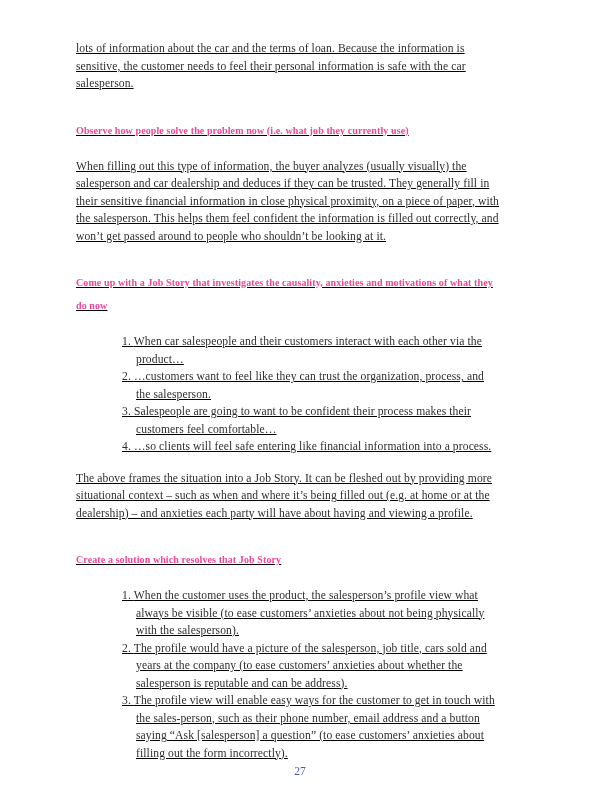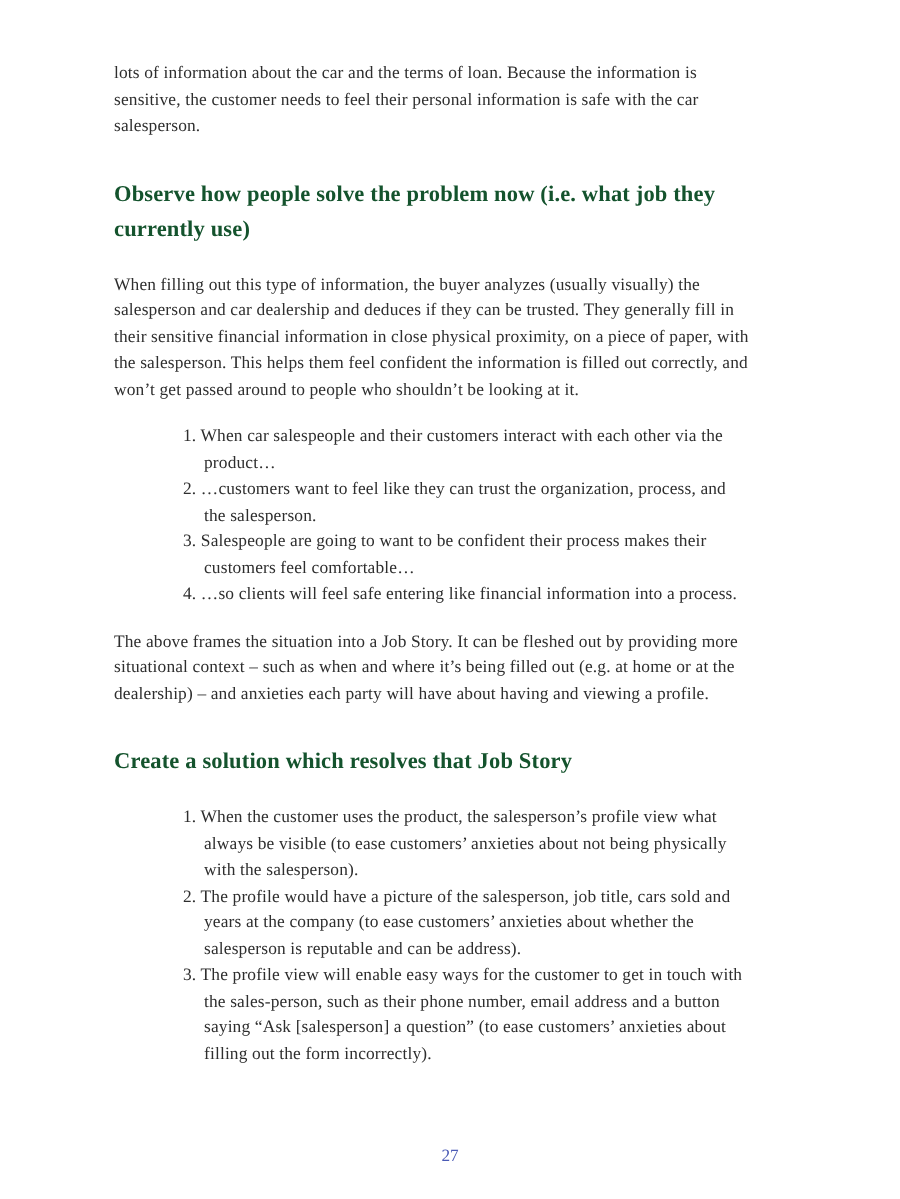--- a/index.html
+++ b/index.html
@@ -10,33 +10,34 @@
     height: 799px;
     position: relative;
     overflow: hidden;
   }
   .page {
     width: 600px;
     height: 799px;
     background: #ffffff;
     padding: 40px 100px 0 76px;
     position: relative;
+    text-decoration: underline;
   }
   p.body {
     font-size: 11.6px;
     line-height: 17.5px;
     color: #2e2e2e;
     margin-bottom: 14px;
     letter-spacing: 0.1px;
   }
   h2.heading {
-    font-size: 15px;
+    font-size: 10px;
     line-height: 23px;
     font-weight: 700;
-    color: #14532d;
+    color: #ec4899;
     margin: 26px 0 16px 0;
     letter-spacing: 0.1px;
   }
   ol.numbered {
     list-style: none;
     counter-reset: item;
     margin: 2px 0 14px 0;
     padding-left: 26px;
   }
   ol.numbered li {
@@ -66,20 +67,21 @@
 <body>
 
 <div class="page">
 
   <p class="body">lots of information about the car and the terms of loan. Because the information is sensitive, the customer needs to feel their personal information is safe with the car salesperson.</p>
 
   <h2 class="heading">Observe how people solve the problem now (i.e. what job they currently use)</h2>
 
   <p class="body">When filling out this type of information, the buyer analyzes (usually visually) the salesperson and car dealership and deduces if they can be trusted. They generally fill in their sensitive financial information in close physical proximity, on a piece of paper, with the salesperson. This helps them feel confident the information is filled out correctly, and won’t get passed around to people who shouldn’t be looking at it.</p>
 
+  <h2 class="heading">Come up with a Job Story that investigates the causality, anxieties and motivations of what they do now</h2>
 
   <ol class="numbered">
     <li>When car salespeople and their customers interact with each other via the product…</li>
     <li>…customers want to feel like they can trust the organization, process, and the salesperson.</li>
     <li>Salespeople are going to want to be confident their process makes their customers feel comfortable…</li>
     <li>…so clients will feel safe entering like financial information into a process.</li>
   </ol>
 
   <p class="body">The above frames the situation into a Job Story. It can be fleshed out by providing more situational context – such as when and where it’s being filled out (e.g. at home or at the dealership) – and anxieties each party will have about having and viewing a profile.</p>
 

